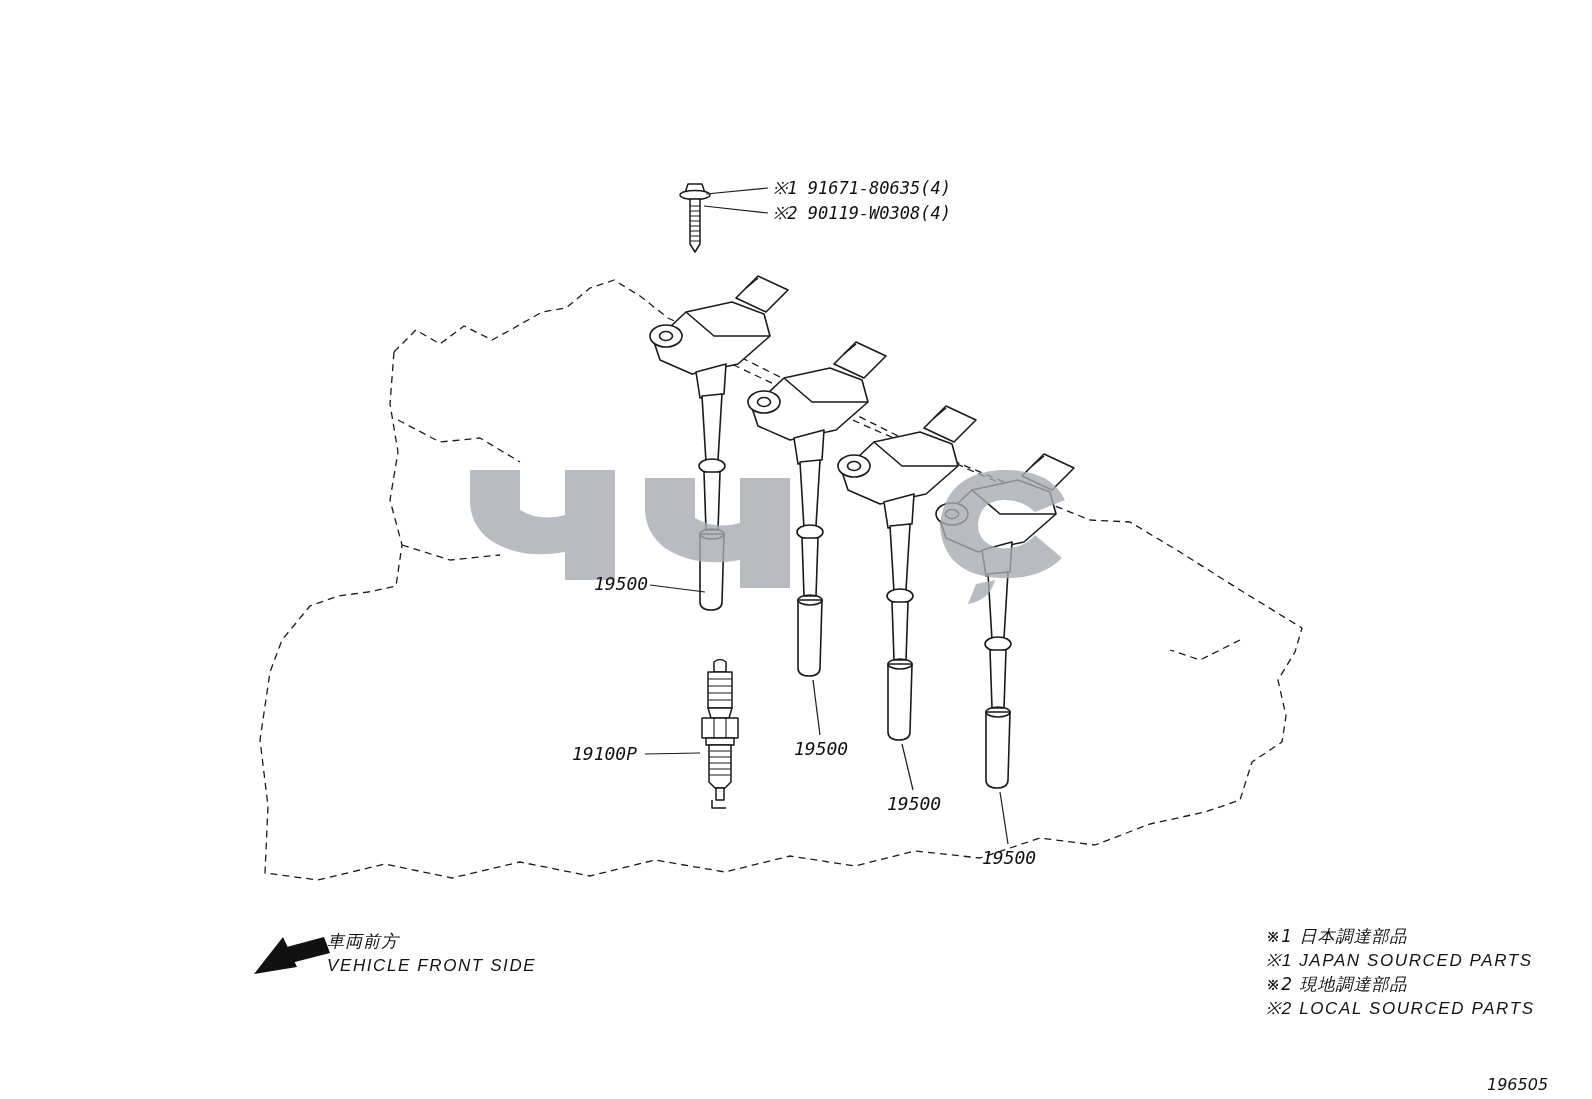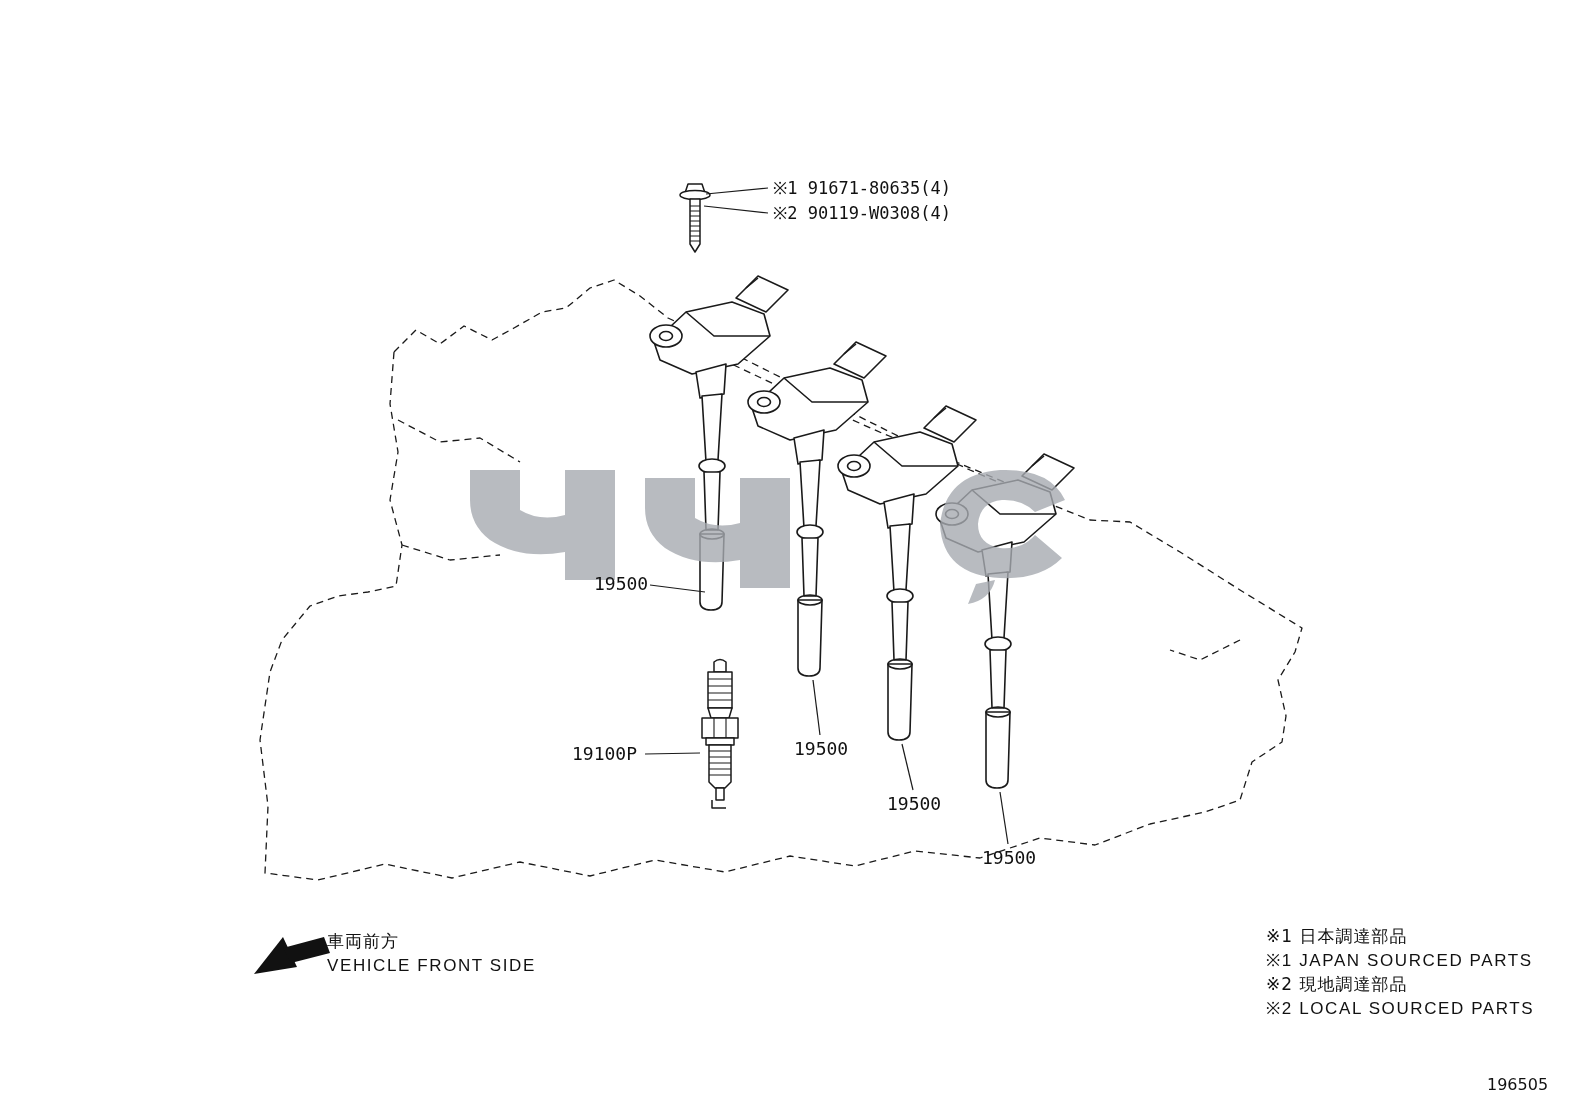--- a/index.html
+++ b/index.html
@@ -1,16 +1,16 @@
 <!DOCTYPE html>
 <html><head>
 <meta charset="utf-8">
 <style>
   html,body{margin:0;padding:0;background:#ffffff;}
-  .page{position:relative;width:1552px;height:1099px;background:#ffffff;overflow:hidden;}
+  .page{position:relative;width:1552px;height:1099px;background:#ffffff;overflow:hidden;font-style:italic;}
   svg{display:block;}
   text{fill:#111111;}
   .lbl{font-family:"DejaVu Sans Mono",monospace;font-size:18px;}
   .lbl-sm{font-family:"DejaVu Sans Mono",monospace;font-size:17px;}
   .note-jp{font-family:"DejaVu Sans",sans-serif;font-size:17px;letter-spacing:1px;}
   .note-en{font-family:"Liberation Sans",sans-serif;font-size:17px;letter-spacing:1.6px;}
   .pageno{font-family:"DejaVu Sans",sans-serif;font-size:16px;}
   .outline{fill:none;stroke:#1a1a1a;stroke-width:1.3;stroke-dasharray:7 5;stroke-linejoin:round;}
   .leader{stroke:#1a1a1a;stroke-width:1.2;fill:none;}
 </style>

